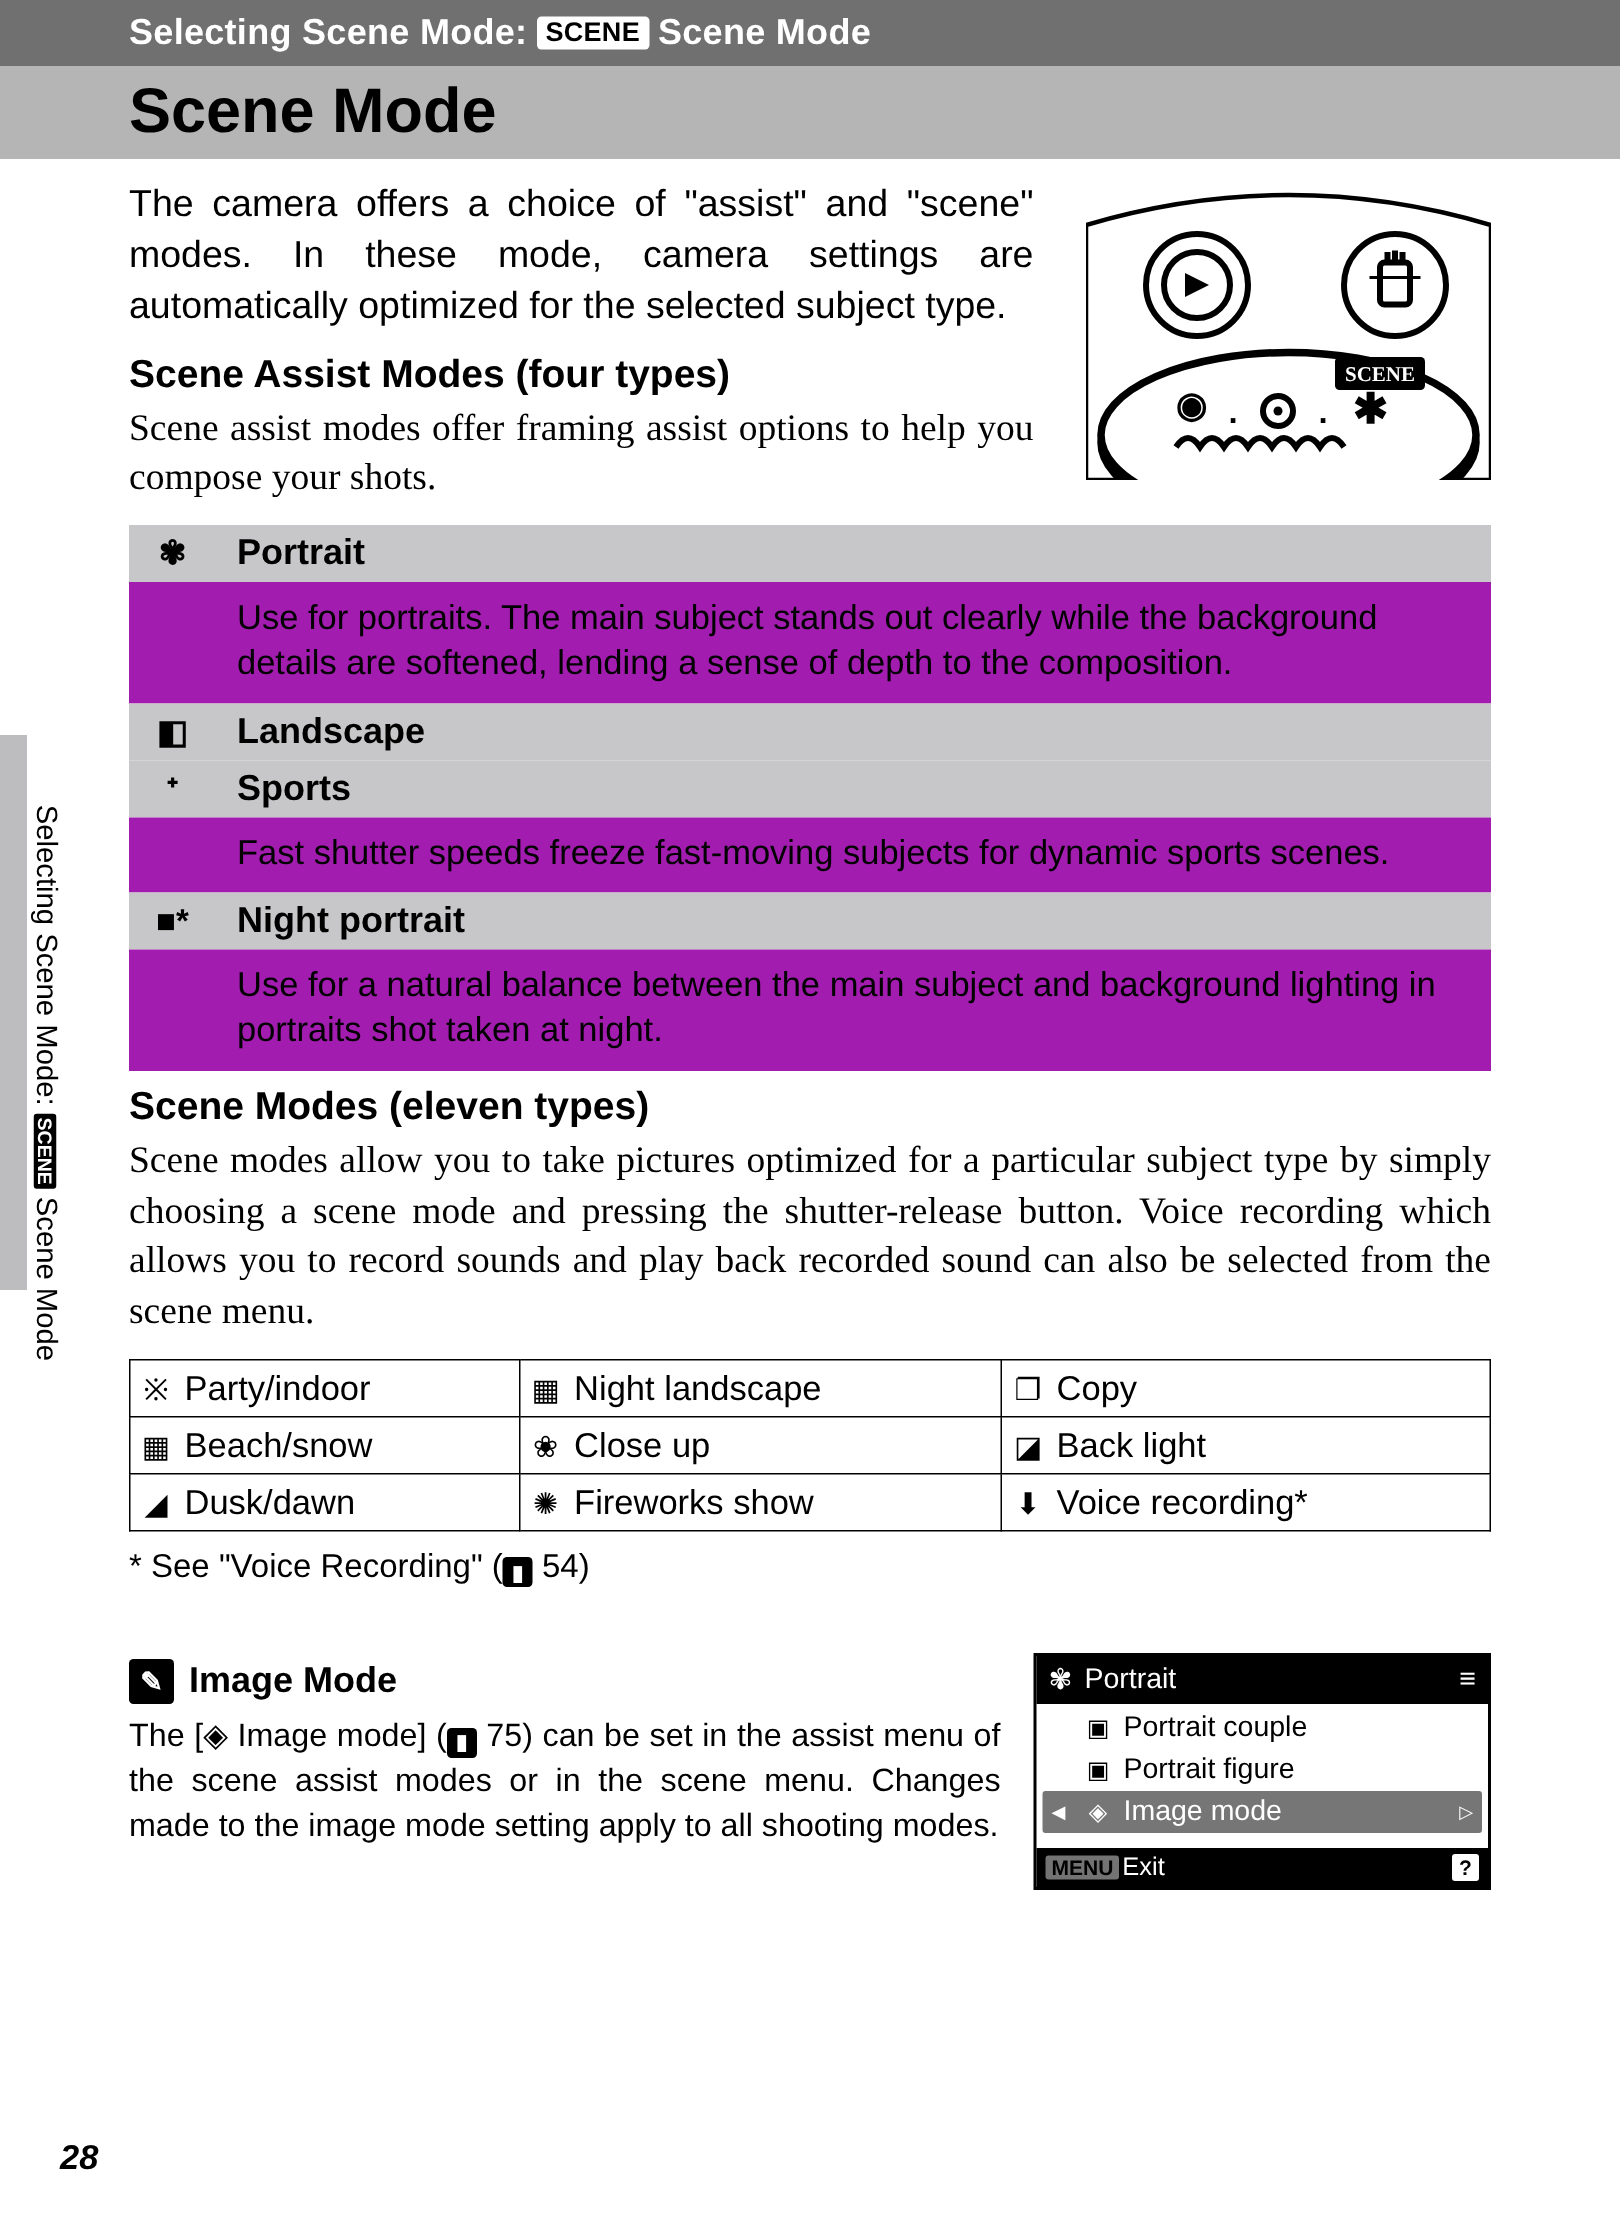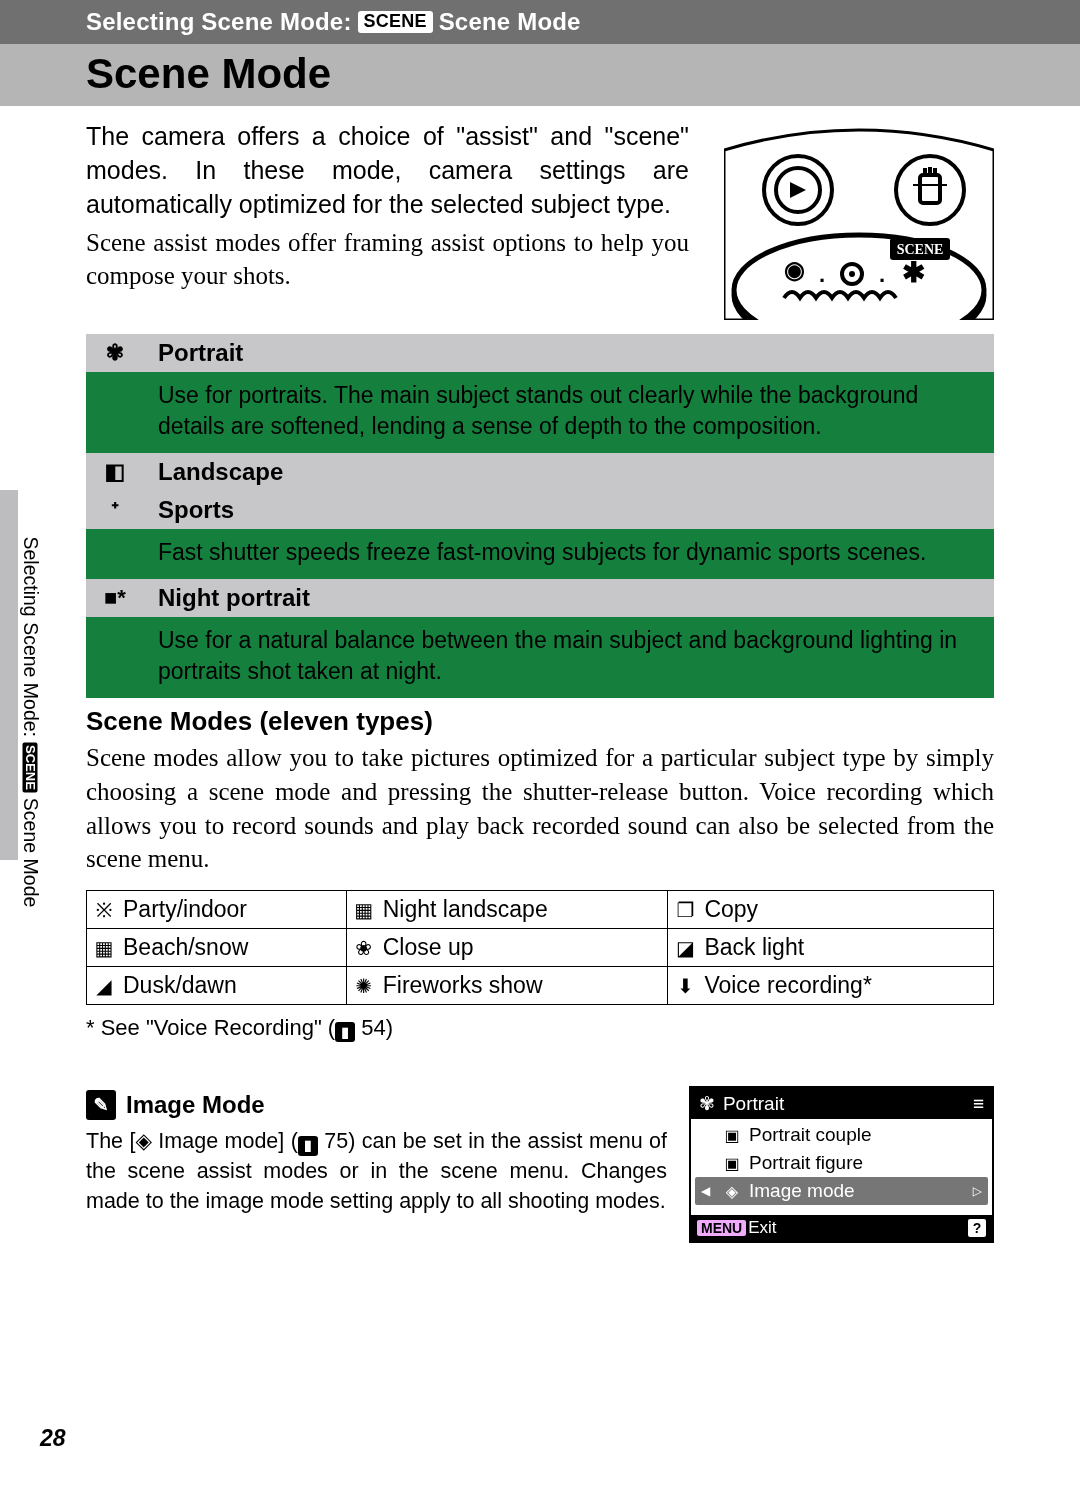--- a/index.html
+++ b/index.html
@@ -89,21 +89,21 @@
     width: 42px;
     text-align: center;
     font-size: 22px;
     font-weight: bold;
   }
   .assist-head .lbl {
     font-size: 24px;
     font-weight: bold;
   }
   .assist-desc {
-    background: #15803d;
+    background: #a21caf;
     padding: 8px 8px 12px 72px;
     font-size: 23px;
     line-height: 1.32;
   }
 
   .modes-table {
     width: 100%;
     border-collapse: collapse;
     margin-top: 14px;
   }
@@ -219,21 +219,21 @@
     bottom: 0; left: 0; right: 0;
     background: #000;
     color: #fff;
     font-size: 17px;
     padding: 3px 6px;
     display: flex;
     justify-content: space-between;
     align-items: center;
   }
   .menu-foot .menu-pill {
-    background: #f0abfc;
+    background: #737373;
     color: #000;
     font-weight: bold;
     font-size: 14px;
     padding: 0 4px;
     border-radius: 2px;
     margin-right: 2px;
   }
   .menu-foot .qmark {
     background: #fff;
     color: #000;
@@ -315,20 +315,21 @@
 
   <div class="title-bar">
     <div class="title">Scene Mode</div>
   </div>
 
   <div class="content">
 
     <div class="intro-row">
       <div style="flex:1 1 0">
         <div class="intro-text">The camera offers a choice of "assist" and "scene" modes. In these mode, camera settings are automatically optimized for the selected subject type.</div>
+        <div class="sub1 first">Scene Assist Modes (four types)</div>
         <div class="body-para">Scene assist modes offer framing assist options to help you compose your shots.</div>
       </div>
       <div class="dial-illus">
         <svg viewBox="0 0 270 200" width="270" height="200">
           <rect x="0" y="0" width="270" height="200" fill="#fff"></rect>
           <path d="M 0 30 Q 135 -10 270 30 L 270 200 L 0 200 Z" fill="none" stroke="#000" stroke-width="3"></path>
 
           <circle cx="74" cy="70" r="34" fill="#fff" stroke="#000" stroke-width="4"></circle>
           <circle cx="74" cy="70" r="22" fill="#fff" stroke="#000" stroke-width="4"></circle>
           <polygon points="66,62 66,78 82,70" fill="#000"></polygon>

